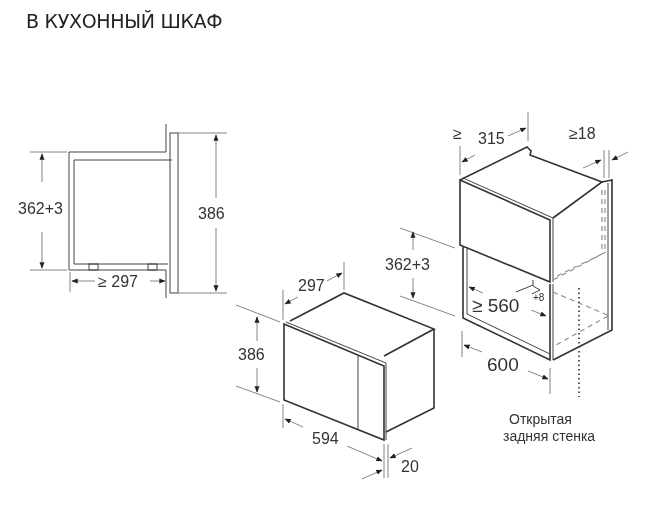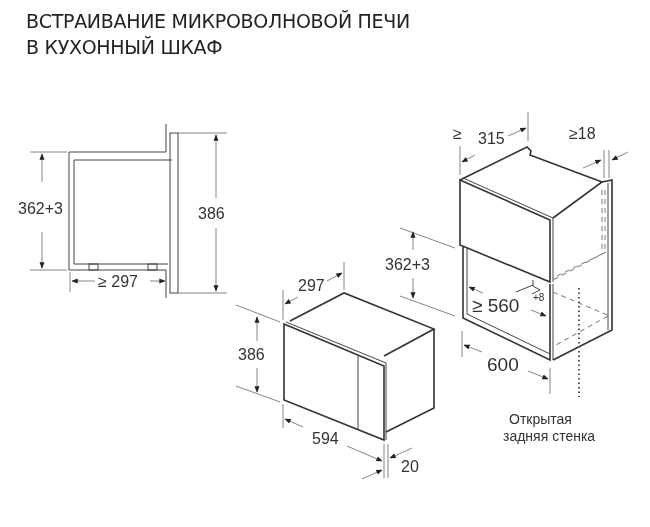--- a/index.html
+++ b/index.html
@@ -13,21 +13,20 @@
     .ln2 { stroke: #444; stroke-width: 1; fill: none; }
     .ext { stroke: #777; stroke-width: 0.9; fill: none; }
     .dash { stroke: #888; stroke-width: 1.1; fill: none; stroke-dasharray: 5 4; }
     .dot { stroke: #555; stroke-width: 2; fill: none; stroke-dasharray: 1.5 3; }
     .arr { fill: #222; }
   </style>
 </head>
 <body>
 
 <div class="title">
-  <div>ВСТРАИВАНИЕ МИКРОВОЛНОВОЙ ПЕЧИ</div>
   <div>В КУХОННЫЙ ШКАФ</div>
 </div>
 
 <svg width="650" height="527" viewBox="0 0 650 527">
   <defs>
     <marker id="ah" viewBox="0 0 10 10" refX="9" refY="5" markerWidth="7" markerHeight="7" orient="auto-start-reverse">
       <path d="M0,1 L10,5 L0,9 z" class="arr"></path>
     </marker>
   </defs>
 

